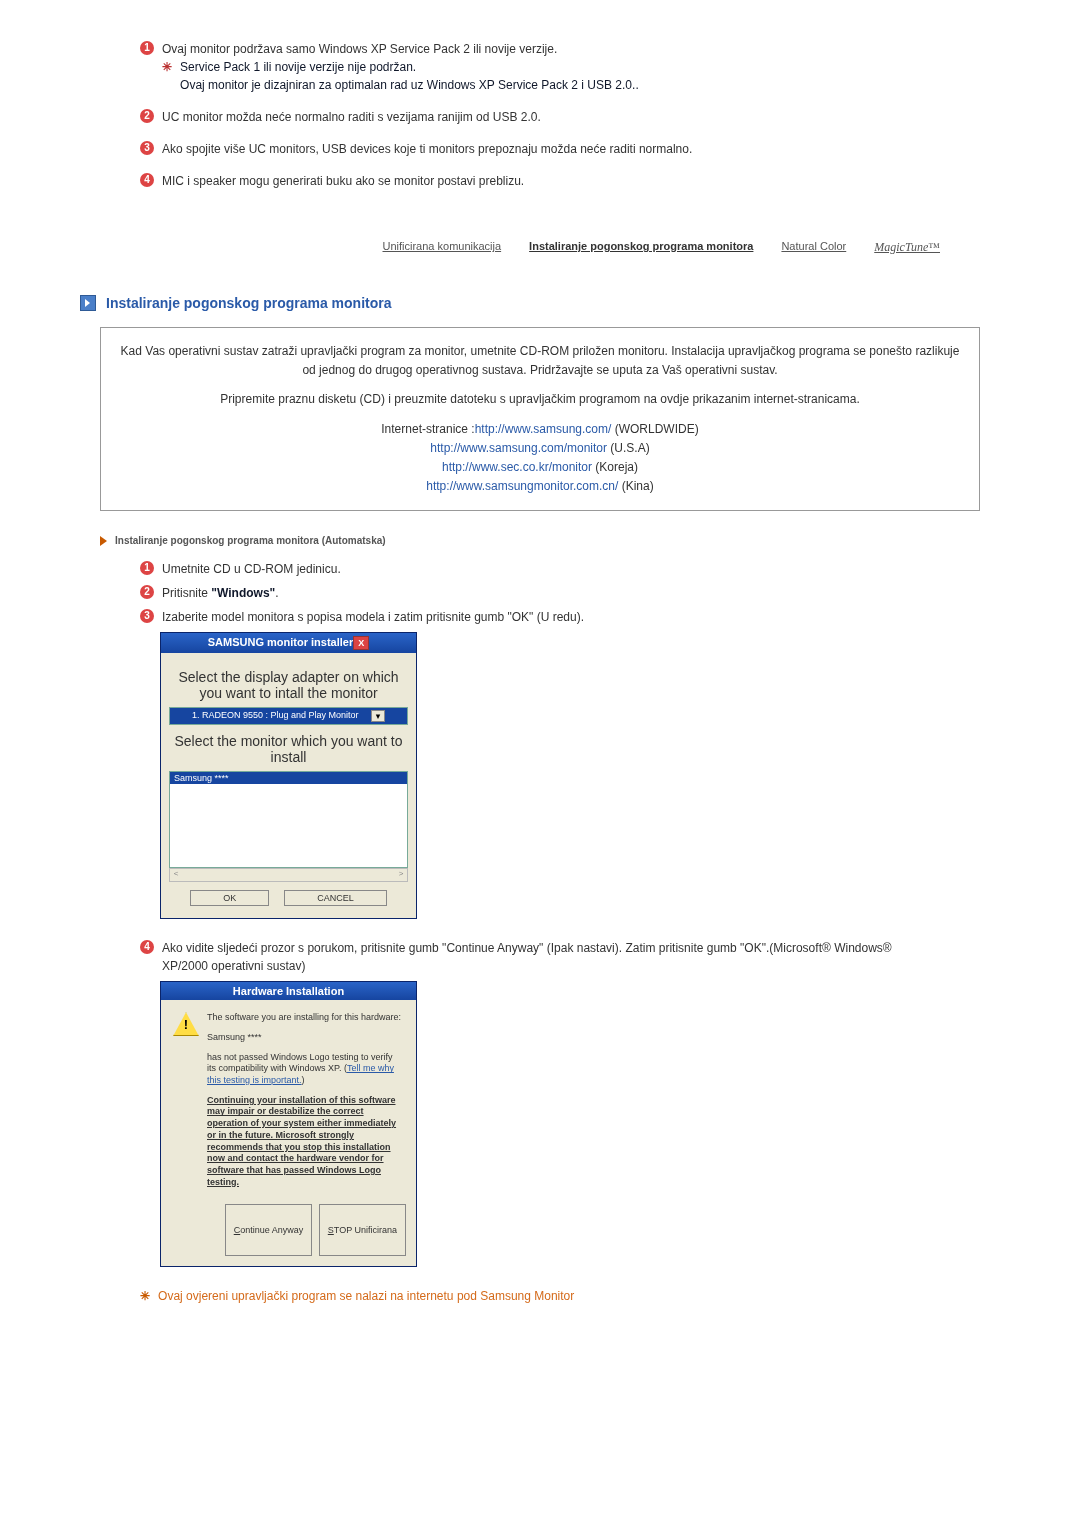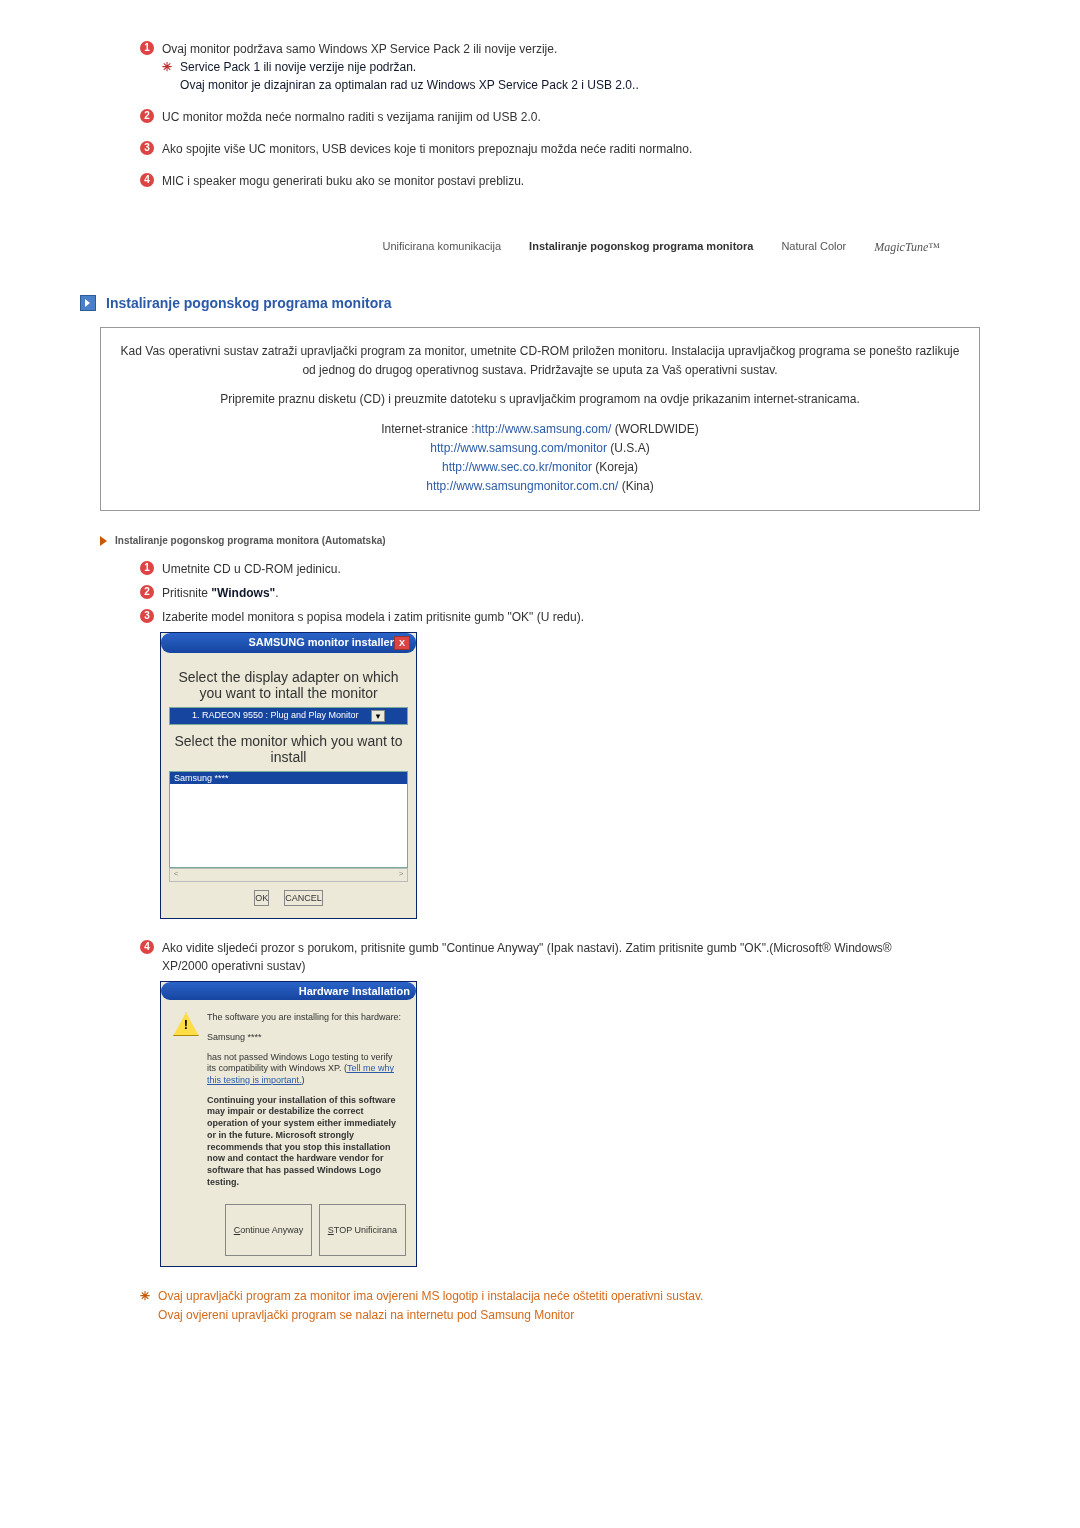--- a/index.html
+++ b/index.html
@@ -34,21 +34,21 @@
 
   .tabbar {
     display: flex;
     justify-content: flex-end;
     gap: 28px;
     margin: 50px 80px 40px 80px;
     font-size: 11px;
     color: #555;
     border-bottom: 1px solid #transparent;
   }
-  .tabbar span { white-space: nowrap; }
+  .tabbar span { white-space: nowrap; text-decoration: underline; }
   .tabbar .active { font-weight: bold; color:#333;}
   .tabbar .tm { font-family: "Times New Roman", serif; font-style: italic; font-size: 12px; }
 
   .section-head {
     display: flex;
     align-items: center;
     margin: 0 20px 16px 20px;
   }
   .section-head .sq {
     width: 14px; height: 14px;
@@ -100,57 +100,56 @@
     margin: 6px 0 20px 20px;
     border: 1px solid #0a246a;
     background: #ece9d8;
     font-size: 10px;
   }
   .dlg-title {
     background: linear-gradient(#2a64c8, #1645a0);
     color: #fff;
     padding: 3px 6px;
     display: flex;
-    justify-content: flex-end;
+    justify-content: center;
     font-weight: bold;
     font-size: 11px;
-    border-radius: 9px;
   }
   .dlg-close { background:#d44; color:#fff; width:14px; text-align:center; border:1px solid #933; font-size:9px; line-height:12px;}
   .dlg-body { padding: 8px; }
   .dlg-label { text-align: center; margin: 8px 0 6px; font-size:14px;}
   .combo { border:1px solid #7a9; background:#1645a0; color:#fff; padding:2px 22px; display:flex; justify-content:space-between; font-size:9px;}
   .combo .arrow { background:#ece9d8; color:#000; width:12px; text-align:center; border:1px solid #888;}
   .listbox { border:1px solid #7a9; height:95px; background:#fff; margin-top:4px; }
   .listbox .sel { background:#1645a0; color:#fff; padding:1px 4px; font-size:9px;}
   .scroll-strip { height:12px; background:#ece9d8; border:1px solid #bbb; margin-top:0; display:flex; justify-content:space-between;}
   .scroll-strip span{ width:12px; text-align:center; color:#888; font-size:8px;}
   .dlg-btns { text-align:center; padding:8px 0 4px;}
-  .dlg-btn { display:inline-block; border:1px solid #888; background:#ece9d8; padding:2px 0; font-size:9px; margin:0 6px;}
+  .dlg-btn { display:inline-block; border:1px solid #888; background:#ece9d8; padding:2px 32px; font-size:9px; margin:0 6px;}
 
   .hw-dialog {
     width: 255px;
     margin: 6px 0 20px 20px;
     border: 1px solid #0a246a;
     background: #ece9d8;
     font-size: 9px;
   }
   .hw-body { padding: 12px 12px 8px 12px; display:flex; gap:8px; }
   .warn-icon {
     width:24px; height:22px; flex-shrink:0;
     background: #ffdd44;
     clip-path: polygon(50% 0, 100% 100%, 0 100%);
     position: relative;
     border:1px solid #aa8800;
   }
   .warn-icon::after { content:"!"; position:absolute; left:0; right:0; text-align:center; top:4px; font-weight:bold; color:#000; font-size:13px;}
   .hw-text { line-height:1.3; }
   .hw-text .spaced { margin-bottom:8px; }
   .hw-text .link { color:#2a5aa8; text-decoration:underline; }
-  .hw-text .bold { font-weight:bold; }
+  .hw-text .bold { font-weight:bold;text-decoration:underline; }
   .hw-btns { text-align:right; padding:8px 10px 10px;}
   .hw-btn { display:inline-block; border:1px solid #888; background:#ece9d8; padding:20px 8px; font-size:9px; margin-left:4px;}
   .hw-btn u { text-decoration: underline; }
 
   .foot-note { display:flex; margin:10px 80px 0 80px; line-height:1.6; }
 </style>
 </head>
 <body>
 
 <div class="top-notes">
@@ -274,16 +273,15 @@
     <div class="hw-btns">
       <span class="hw-btn"><u>C</u><span>ontinue Anyway</span></span>
       <span class="hw-btn"><u>S</u><span>TOP Unificirana</span></span>
     </div>
   </div>
 </div>
 
 <div class="foot-note">
   <span class="asterisk" style="color:#c85a00;">✳</span>
   <div class="orange-text">
-    <div>Ovaj upravljački program za monitor ima ovjereni MS logotip i instalacija neće oštetiti operativni sustav.</div>
     <div>Ovaj ovjereni upravljački program se nalazi na internetu pod Samsung Monitor</div>
   </div>
 </div>
 
 </body></html>

